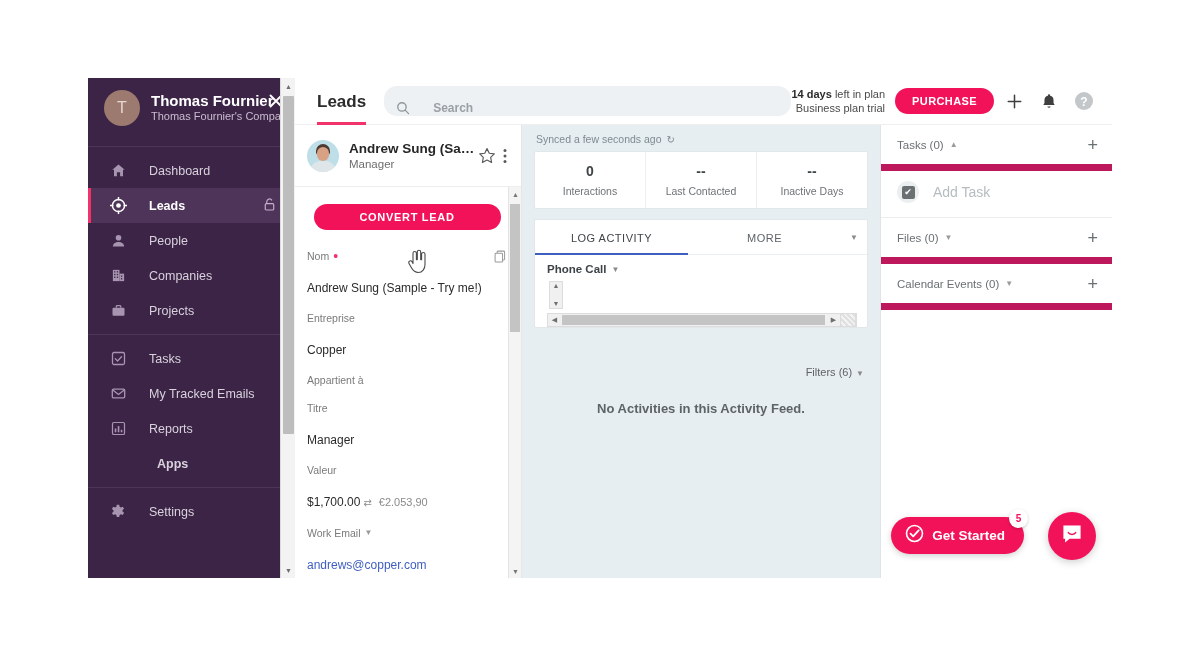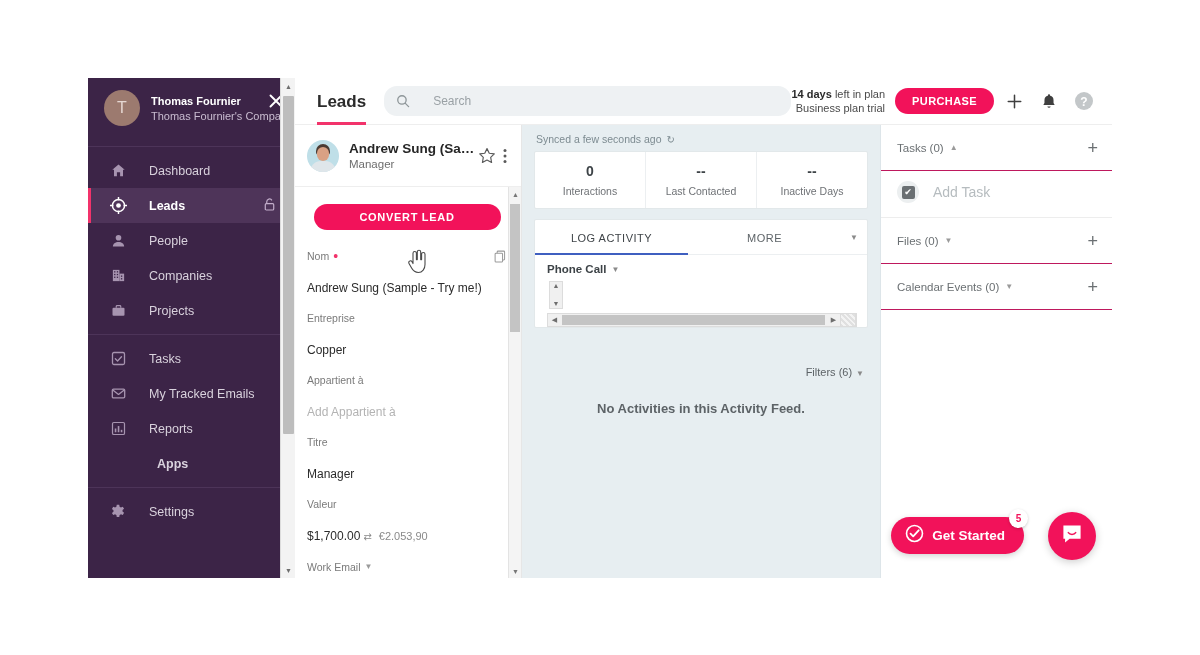--- a/index.html
+++ b/index.html
@@ -34,21 +34,21 @@
     position: relative;
   }
   .sb-avatar {
     width: 36px; height: 36px; border-radius: 50%;
     background: #9c7a6f; color: #e6d7d2;
     display: flex; align-items: center; justify-content: center;
     font-size: 16px; flex: 0 0 36px;
   }
   .sb-usertext { margin-left: 11px; min-width: 0; }
   .sb-name {
-    color: #ffffff; font-size: 11px; font-weight: bold;
+    color: #ffffff; font-size: 15px; font-weight: bold;
     line-height: 16px; white-space: nowrap;
   }
   .sb-org {
     color: #c9bcd0; font-size: 11px; line-height: 15px;
     white-space: nowrap;
   }
   .sb-close {
     position: absolute; right: 10px; top: 14px;
     width: 18px; height: 18px; cursor: pointer;
   }
@@ -126,22 +126,22 @@
     position: relative; line-height: 47px;
     white-space: nowrap;
   }
   .tb-title::after {
     content: ""; position: absolute;
     left: 0; bottom: 0; width: 100%; height: 3px;
     background: #f2336b;
   }
   .tb-search {
     flex: 1; height: 26px; background: #eef1f3;
-    border-radius: 13px; display: flex; align-items: center;
-    padding: 15px 12px; max-width: 516px;
+    border-radius: 13px; display: flex; align-items: flex-start;
+    padding: 15px 12px; max-width: 516px; font-weight: bold;
   }
   .tb-search .sicon { color: #8e9699; display: flex; }
   .tb-search .stext {
     margin-left: 23px; color: #9aa1a5; font-size: 12px;
   }
   .tb-right {
     margin-left: auto; display: flex; align-items: center;
   }
   .trial {
     text-align: right; font-size: 11px; color: #4a4a4a;
@@ -384,21 +384,21 @@
   }
 
   
   .col-side {
     width: 231px; flex: 0 0 231px; background: #ffffff;
     position: relative;
   }
   .side-sec {
     display: flex; align-items: center;
     padding: 0 14px 0 16px; height: 46px;
-    border-bottom: 1px solid #be185d;
+    border-bottom: 7px solid #be185d;
   }
   .side-sec .t {
     font-size: 11.5px; color: #6b7073;
     display: flex; align-items: center;
   }
   .side-sec .t .caret { margin-left: 6px; font-size: 8px; color: #9a9a9a; }
   .side-sec .plus {
     margin-left: auto; color: #6b7073; font-size: 18px;
     cursor: pointer; line-height: 1;
   }
@@ -682,21 +682,20 @@
               <div class="k">
                   <span>Entreprise</span>
                 </div>
               <div class="v">Copper</div>
             </div>
 
             <div class="fld">
               <div class="k">
                   <span>Appartient à</span>
                 </div>
-              <div class="v muted">Add Appartient à</div>
             </div>
 
             <div class="fld">
               <div class="k">
                   <span>Titre</span>
                 </div>
               <div class="v">Manager</div>
             </div>
 
             <div class="fld">

